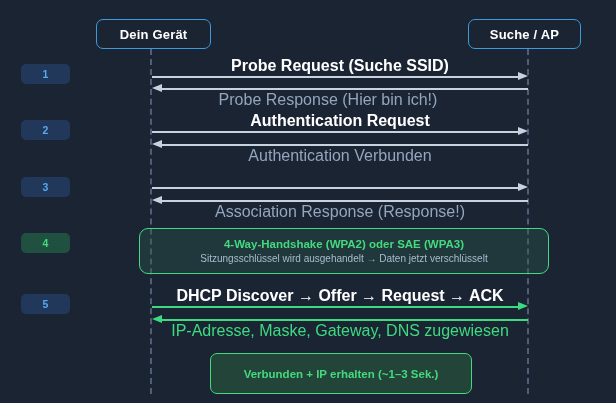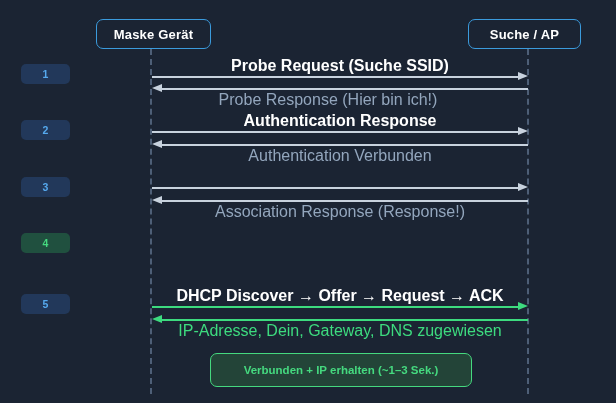--- a/index.html
+++ b/index.html
@@ -89,40 +89,40 @@
     background:rgba(42,92,74,.35);
     display:flex;flex-direction:column;align-items:center;justify-content:center;
     gap:3px;
   }
   #handshake-title{color:#45d97f;font-size:11.5px;font-weight:bold;}
   #handshake-sub{color:#a9bccf;font-size:10px;}
 
   
   #result-pill{
     position:absolute;
-    left:210px;top:353px;width:262px;height:34px;
+    left:210px;top:353px;width:262px;height:41px;
     box-sizing:border-box;
     border:1.6px solid #45d97f;
     border-radius:7px;
     background:#234438;
     color:#45d97f;
     font-size:11.5px;font-weight:bold;
     display:flex;align-items:center;justify-content:center;
   }
 </style>
 </head>
 <body>
 
 <div id="stage">
 
   <div class="lifeline" id="lifeline-device"></div>
   <div class="lifeline" id="lifeline-router"></div>
 
   <div class="node" id="node-device">
-    <span>Maske Gerät</span>
+    <span>Dein Gerät</span>
   </div>
   <div class="node" id="node-router">
     <span>Suche / AP</span>
   </div>
 
   <div class="step-badge" style="top:64px">
     <span>1</span>
   </div>
   <div class="step-badge" style="top:120px">
     <span>2</span>
@@ -142,21 +142,21 @@
     <div class="shaft" style="left:0;right:8px;"></div>
     <div class="head"></div>
   </div>
 
   <div class="arrow left" style="left:152px;top:84px;width:376px;">
     <div class="shaft" style="left:8px;right:0;"></div>
     <div class="head"></div>
   </div>
   <div class="msg-label res" style="left:140px;top:94px;width:376px;">Probe Response (Hier bin ich!)</div>
 
-  <div class="msg-label req" style="left:152px;top:115px;width:376px;">Authentication Response</div>
+  <div class="msg-label req" style="left:152px;top:115px;width:376px;">Authentication Request</div>
   <div class="arrow right" style="left:152px;top:127px;width:376px;">
     <div class="shaft" style="left:0;right:8px;"></div>
     <div class="head"></div>
   </div>
 
   <div class="arrow left" style="left:152px;top:140px;width:376px;">
     <div class="shaft" style="left:8px;right:0;"></div>
     <div class="head"></div>
   </div>
   <div class="msg-label res" style="left:152px;top:150px;width:376px;">Authentication Verbunden</div>
@@ -165,30 +165,34 @@
     <div class="shaft" style="left:0;right:8px;"></div>
     <div class="head"></div>
   </div>
 
   <div class="arrow left" style="left:152px;top:196px;width:376px;">
     <div class="shaft" style="left:8px;right:0;"></div>
     <div class="head"></div>
   </div>
   <div class="msg-label res" style="left:152px;top:206px;width:376px;">Association Response (Response!)</div>
 
+  <div id="handshake-panel">
+    <div id="handshake-title">4-Way-Handshake (WPA2) oder SAE (WPA3)</div>
+    <div id="handshake-sub">Sitzungsschlüssel wird ausgehandelt → Daten jetzt verschlüsselt</div>
+  </div>
 
   <div class="msg-label green-bold" style="left:152px;top:290px;width:376px;">DHCP Discover → Offer → Request → ACK</div>
   <div class="arrow right green" style="left:152px;top:302px;width:376px;">
     <div class="shaft" style="left:0;right:8px;"></div>
     <div class="head"></div>
   </div>
 
   <div class="arrow left green" style="left:152px;top:315px;width:376px;">
     <div class="shaft" style="left:8px;right:0;"></div>
     <div class="head"></div>
   </div>
-  <div class="msg-label green-res" style="left:152px;top:325px;width:376px;">IP-Adresse, Dein, Gateway, DNS zugewiesen</div>
+  <div class="msg-label green-res" style="left:152px;top:325px;width:376px;">IP-Adresse, Maske, Gateway, DNS zugewiesen</div>
 
   <div id="result-pill">
     <span>Verbunden + IP erhalten (~1–3 Sek.)</span>
   </div>
 
 </div>
 
 </body></html>

